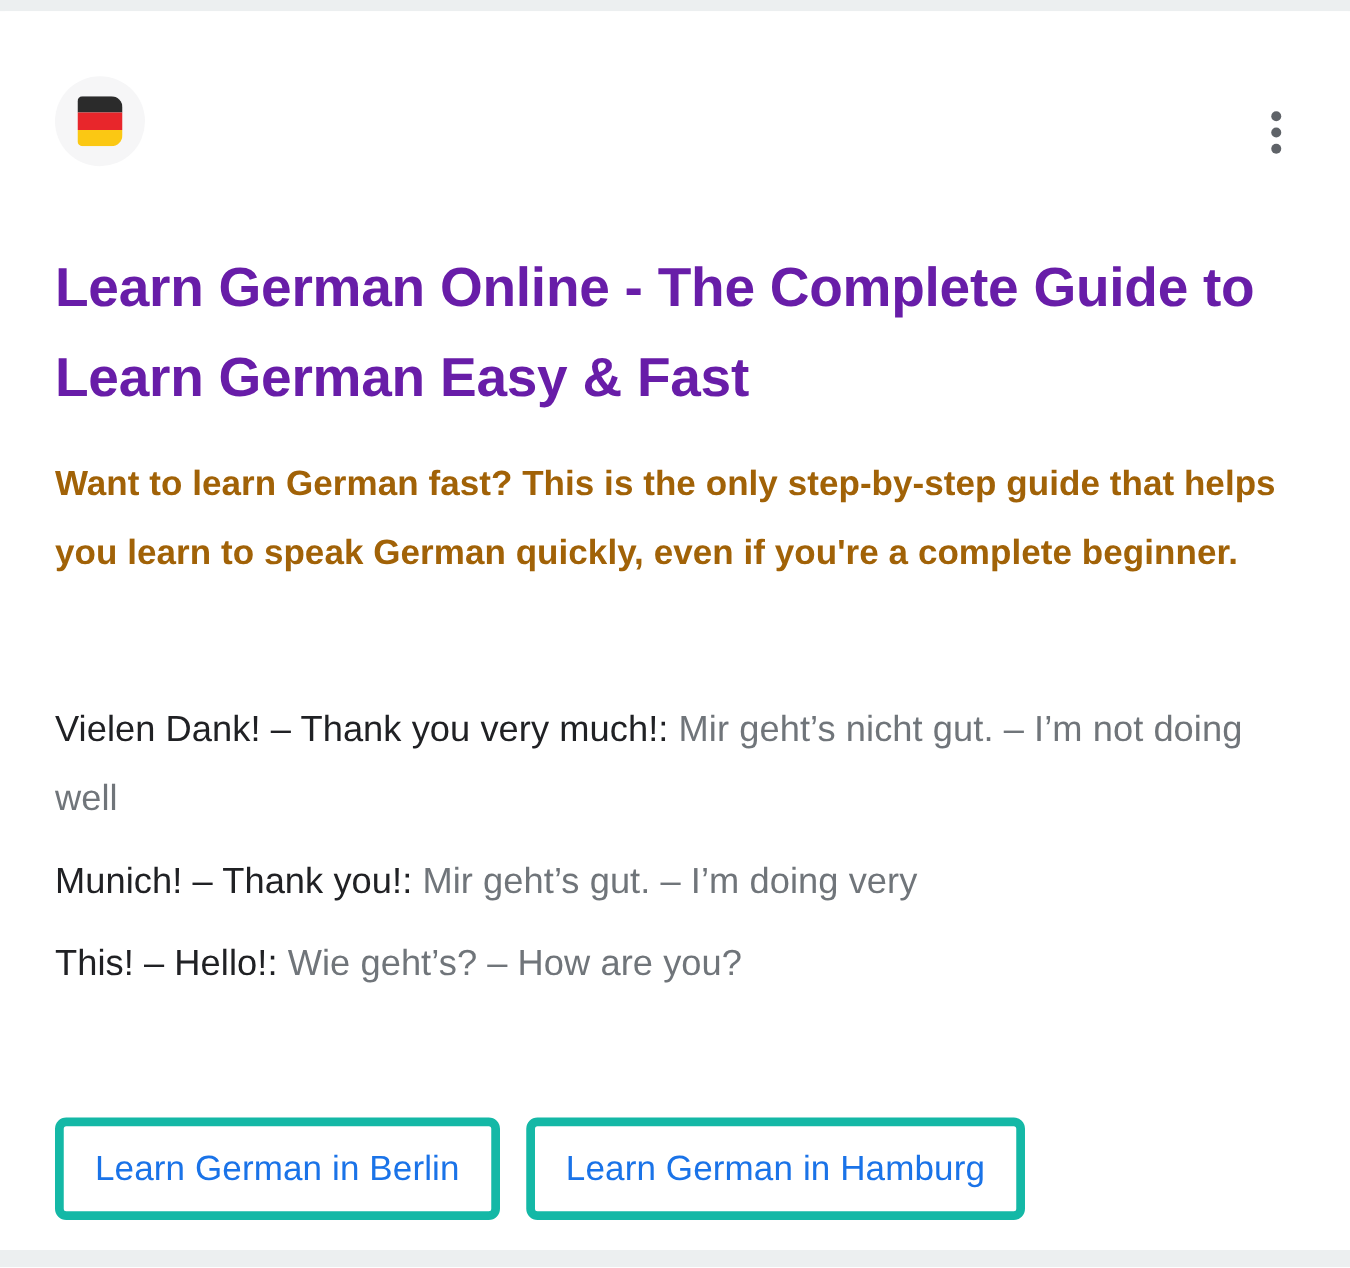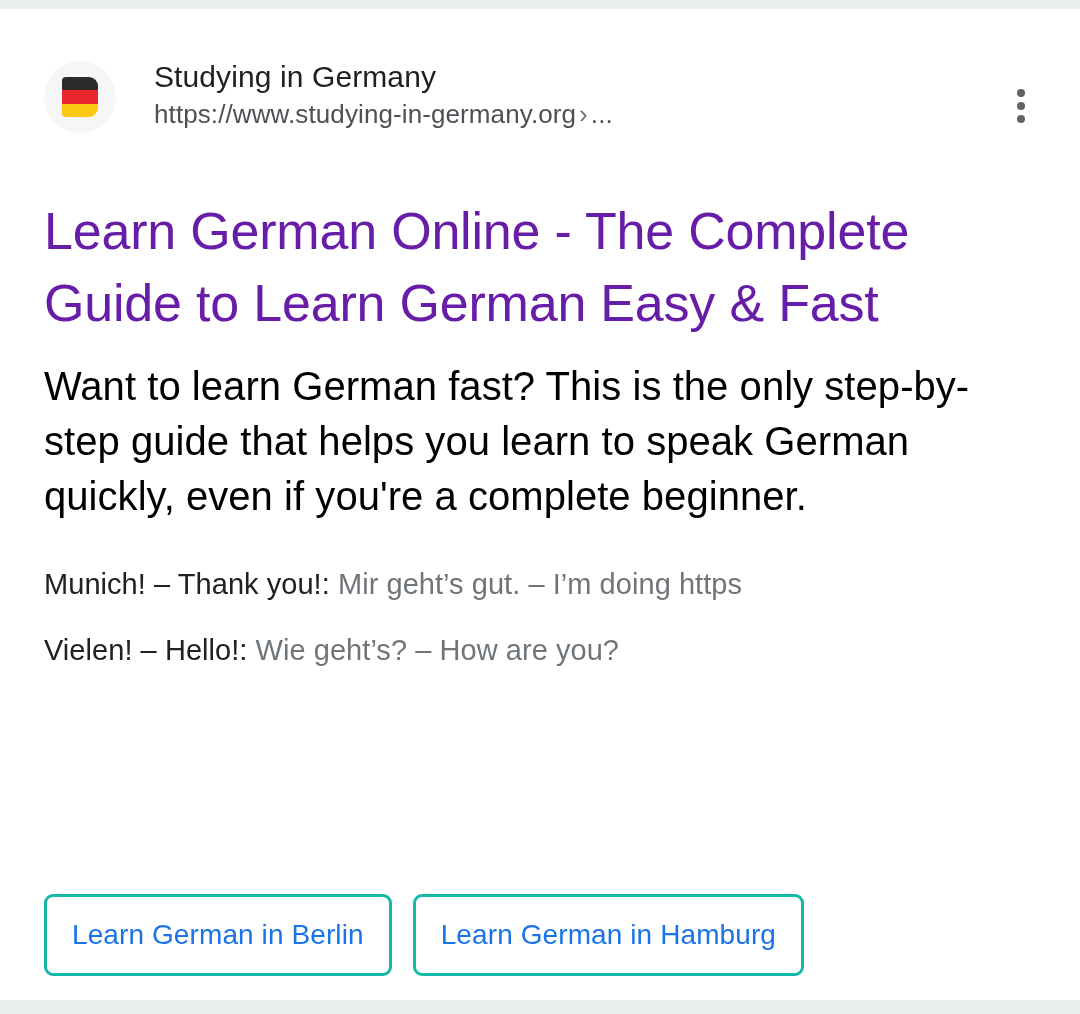--- a/index.html
+++ b/index.html
@@ -142,40 +142,40 @@
     border-radius: 50%;
     background: #5f6368;
   }
 
   
   .title {
     position: absolute;
     left: 44px;
     top: 186px;
     width: 960px;
-    font-size: 52px;
+    font-size: 44px;
     line-height: 72px;
     color: #681da8;
-    font-weight: 400;
+    font-weight: 700;
     letter-spacing: -0.2px;
     cursor: pointer;
     text-decoration: none;
     display: block;
   }
 
   
   .snippet {
     position: absolute;
     left: 44px;
     top: 350px;
     width: 982px;
-    font-size: 40px;
+    font-size: 28px;
     line-height: 55px;
-    color: #000000;
-    font-weight: 400;
+    color: #a16207;
+    font-weight: 700;
     letter-spacing: 0.05px;
   }
 
   
   .phrases {
     position: absolute;
     left: 44px;
     top: 548px;
     width: 1000px;
   }
@@ -201,21 +201,21 @@
     left: 44px;
     top: 885px;
     width: 1060px;
     height: 82px;
     display: flex;
     flex-direction: row;
     align-items: flex-start;
   }
   .chip {
     height: 82px;
-    border: 3px solid #14b8a6;
+    border: 7px solid #14b8a6;
     border-radius: 9px;
     background: #ffffff;
     display: flex;
     align-items: center;
     justify-content: center;
     padding: 0 25px;
     margin-right: 21px;
     box-sizing: border-box;
     white-space: nowrap;
     cursor: pointer;
@@ -240,43 +240,43 @@
   <div class="result">
 
     <div class="site-row">
       <div class="favicon">
         <span class="flag">
           <span class="s-black"></span>
           <span class="s-red"></span>
           <span class="s-gold"></span>
         </span>
       </div>
-      <div class="site-text">
-        <div class="site-name">Studying in Germany</div>
-        <div class="site-url"><span>https://www.studying-in-germany.org</span><span class="sep">›</span><span>...</span></div>
-      </div>
     </div>
 
     <div class="kebab">
       <i></i>
       <i></i>
       <i></i>
     </div>
 
     <a class="title" href="#">Learn German Online - The Complete Guide to Learn German Easy &amp; Fast</a>
 
     <div class="snippet">Want to learn German fast? This is the only step-by-step guide that helps you learn to speak German quickly, even if you're a complete beginner.</div>
 
     <div class="phrases">
       <div class="phrase-row">
+        <span class="phrase-term">Vielen Dank! – Thank you very much!:</span>
+        <span class="phrase-def">Mir geht’s nicht gut. – I’m not doing well</span>
+      </div>
+      <div class="phrase-row">
         <span class="phrase-term">Munich! – Thank you!:</span>
-        <span class="phrase-def">Mir geht’s gut. – I’m doing https</span>
+        <span class="phrase-def">Mir geht’s gut. – I’m doing very</span>
       </div>
       <div class="phrase-row">
-        <span class="phrase-term">Vielen! – Hello!:</span>
+        <span class="phrase-term">This! – Hello!:</span>
         <span class="phrase-def">Wie geht’s? – How are you?</span>
       </div>
     </div>
 
     <div class="chips">
       <div class="chip">
         <span class="chip-label">Learn German in Berlin</span>
       </div>
       <div class="chip">
         <span class="chip-label">Learn German in Hamburg</span>

